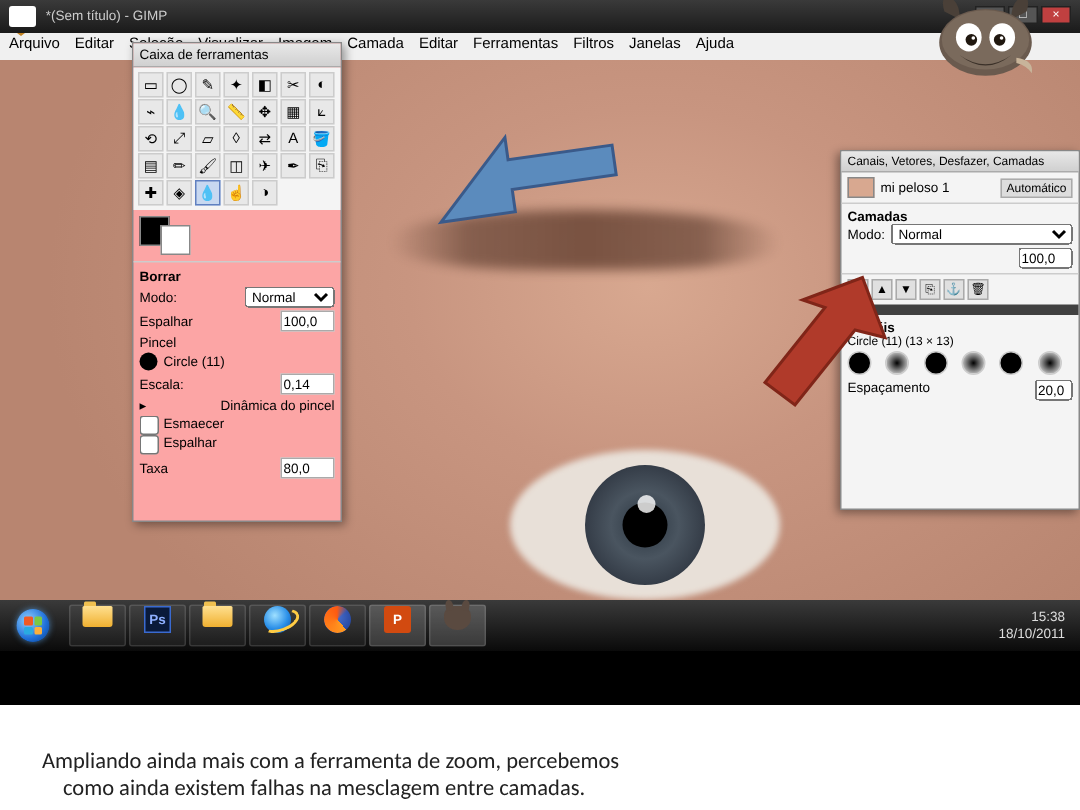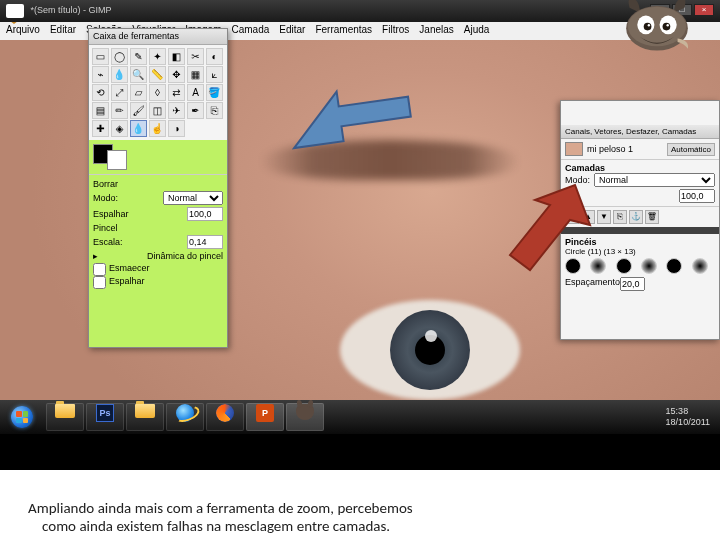--- a/index.html
+++ b/index.html
@@ -9,35 +9,35 @@
   .titlebar .logo { display:inline-block; width:18px; height:14px; background:#fff; border-radius:2px; margin-right:4px; vertical-align:middle; }
   .menubar { height: 18px; background: #f0f0f0; font-size: 10px; padding: 2px 6px; display:flex; gap:10px; }
   .menubar span { cursor:pointer; }
   .canvas-area { position:absolute; top:40px; left:0; width:720px; height:380px; background: radial-gradient(ellipse 400px 300px at 60% 40%, #d8a890 0%, #c89580 40%, #b88570 100%); overflow:hidden; }
   .eyebrow { position:absolute; top:100px; left:260px; width:260px; height:40px; background: linear-gradient(90deg, transparent, #7a5545 20%, #6a4535 50%, #7a5545 80%, transparent); border-radius: 50% 50% 40% 40%; filter: blur(4px); opacity:0.85; }
   .eye { position:absolute; top:260px; left:340px; width:180px; height:100px; }
   .eye-white { width:100%; height:100%; background: #e8e0d8; border-radius:50%; filter:blur(2px); }
   .iris { position:absolute; top:10px; left:50px; width:80px; height:80px; background: radial-gradient(circle,#2a3540 0%,#4a5560 40%,#202530 100%); border-radius:50%; }
   .pupil { position:absolute; top:25px; left:25px; width:30px; height:30px; background:#000; border-radius:50%; }
   .highlight { position:absolute; top:20px; left:35px; width:12px; height:12px; background:#fff; border-radius:50%; opacity:0.8; }
-  .toolbox { position:absolute; top:28px; left:88px; width:140px; height:320px; background:#bef264; border:1px solid #888; box-shadow:2px 2px 6px rgba(0,0,0,0.4); }
+  .toolbox { position:absolute; top:28px; left:88px; width:140px; height:320px; background:#fca5a5; border:1px solid #888; box-shadow:2px 2px 6px rgba(0,0,0,0.4); }
   .toolbox-title { height:16px; background:linear-gradient(#e8e8e8,#d0d0d0); font-size:9px; padding:2px 4px; border-bottom:1px solid #aaa; }
   .tool-grid { display:grid; grid-template-columns:repeat(7,1fr); gap:1px; padding:3px; background:#f4f4f4; }
   .tool { width:17px; height:17px; background:#e8e8e8; border:1px solid #ccc; display:flex; align-items:center; justify-content:center; font-size:10px; cursor:pointer; }
   .tool.active { background:#c8d8f0; border-color:#6080c0; }
   .color-swatch { margin:4px; display:flex; gap:2px; }
   .fg-color { width:20px; height:20px; background:#000; border:1px solid #888; }
   .bg-color { width:20px; height:20px; background:#fff; border:1px solid #888; margin-left:-8px; margin-top:6px; }
   .tool-options { padding:4px; font-size:9px; border-top:1px solid #ccc; }
   .tool-options .row { display:flex; justify-content:space-between; align-items:center; margin:2px 0; }
   .tool-options input[type=text] { width:36px; font-size:9px; border:1px solid #aaa; padding:1px; }
   .tool-options select { width:60px; font-size:9px; }
   .tool-options label { display:flex; gap:3px; }
   .layers-panel { position:absolute; top:100px; right:0; width:160px; height:240px; background:#f4f4f4; border:1px solid #888; box-shadow:-2px 2px 6px rgba(0,0,0,0.4); }
-  .layers-title { height:14px; background:linear-gradient(#e8e8e8,#d0d0d0); font-size:8px; padding:2px 4px; border-bottom:1px solid #aaa; display:flex; gap:4px;margin-top:24px; }
+  .layers-title { height:14px; background:linear-gradient(#e8e8e8,#d0d0d0); font-size:8px; padding:2px 4px; border-bottom:1px solid #aaa; display:flex; gap:4px; }
   .layers-head { padding:3px 4px; font-size:9px; display:flex; align-items:center; gap:4px; }
   .layers-head .thumb { width:18px; height:14px; background:#d8a890; border:1px solid #888; }
   .layers-section { border-top:1px solid #ccc; padding:3px 4px; font-size:9px; }
   .layer-row { display:flex; align-items:center; gap:4px; padding:2px 4px; background:#dce8f8; }
   .layer-row .thumb { width:24px; height:20px; background:#d8a890; border:1px solid #888; }
   .layer-icons { display:flex; gap:2px; padding:3px 4px; border-top:1px solid #ccc; }
   .layer-icons .icn { width:14px; height:14px; background:#e0e0e0; border:1px solid #aaa; font-size:8px; text-align:center; line-height:12px; cursor:pointer; }
   .brush-panel { border-top:7px solid #404040; padding:3px 4px; font-size:9px; }
   .brush-grid { display:grid; grid-template-columns:repeat(6,1fr); gap:2px; margin-top:2px; }
   .brush { width:16px; height:16px; background:#fff; border:1px solid #ccc; border-radius:50%; }
@@ -46,21 +46,21 @@
   .mascot { position:absolute; top:-6px; right:18px; width:90px; height:60px; }
   .statusbar { position:absolute; bottom:50px; left:0; width:720px; height:14px; background:#f0f0f0; font-size:9px; padding:1px 6px; border-top:1px solid #aaa; }
   .taskbar { position:absolute; bottom:36px; left:0; width:720px; height:34px; background:linear-gradient(#3a3a3a,#0a0a0a); display:flex; align-items:center; padding:0 4px; }
   .start-btn { width:36px; height:28px; border-radius:14px; display:flex; align-items:center; justify-content:center; cursor:pointer; }
   .win-orb { width:22px; height:22px; border-radius:50%; background:radial-gradient(circle at 35% 35%, #8fd0ff, #1e6fd8 60%, #0a3a80); position:relative; box-shadow:0 0 4px rgba(100,180,255,0.6); }
   .win-flag { position:absolute; top:5px; left:5px; width:12px; height:12px; display:grid; grid-template-columns:1fr 1fr; grid-template-rows:1fr 1fr; gap:1px; }
   .win-flag div { border-radius:1px; }
   .task-icons { display:flex; gap:2px; margin-left:6px; }
   .task-icon { width:38px; height:28px; background:rgba(255,255,255,0.06); border:1px solid rgba(255,255,255,0.12); display:flex; align-items:flex-start; justify-content:center; cursor:pointer; border-radius:2px; }
   .task-icon.active { background:rgba(255,255,255,0.18); }
-  .tray { margin-left:auto; color:#ddd; font-size:9px; padding-right:6px; line-height:11px; }
+  .tray { margin-left:auto; color:#ddd; font-size:9px; text-align:right; padding-right:6px; line-height:11px; }
   .caption { position:absolute; bottom:0; left:18px; width:720px; height:44px; background:#fff; padding:3px 10px; font-size:15px; font-family:Calibri,Arial,sans-serif; color:#222; line-height:18px; }
   .win-controls { position:absolute; top:4px; right:6px; display:flex; gap:2px; }
   .win-controls div { width:20px; height:12px; background:#555; border:1px solid #222; font-size:8px; text-align:center; line-height:10px; color:#fff; cursor:pointer; }
   .anos-badge { position:absolute; top:2px; left:6px; width:60px; height:24px; color:#888; font-size:9px; font-weight:bold; display:flex; align-items:center; gap:2px; }
   .anos-badge .flag { width:16px; height:20px; background:linear-gradient(#e0a030,#c08020); clip-path:polygon(0 0,100% 0,100% 70%,50% 100%,0 70%); }
   .ie-icon { width:18px; height:18px; border-radius:50%; background:radial-gradient(circle at 40% 35%, #9fe0ff, #2a8fe8 55%, #0a4aa0); position:relative; }
   .ie-icon::after { content:""; position:absolute; top:3px; left:-2px; width:22px; height:10px; border:2px solid #ffcc44; border-top-color:transparent; border-left-color:transparent; border-radius:50%; transform:rotate(-20deg); }
   .ff-icon { width:18px; height:18px; border-radius:50%; background:radial-gradient(circle at 45% 40%, #4a70d0, #1a3a90); position:relative; overflow:hidden; }
   .ff-icon::after { content:""; position:absolute; inset:0; border-radius:50%; background:conic-gradient(from 140deg, #ff9a20, #ff5a10 60%, transparent 75%); }
   .ps-icon { width:18px; height:18px; background:#0a1a3a; border:1px solid #3a6ad0; color:#8fb0ff; font-size:9px; font-weight:bold; text-align:center; line-height:16px; }
@@ -152,48 +152,56 @@
       <div class="tool">◈</div>
       <div class="tool active">💧</div>
       <div class="tool">☝</div>
       <div class="tool">◑</div>
     </div>
     <div class="color-swatch">
       <div class="fg-color"></div>
       <div class="bg-color"></div>
     </div>
     <div class="tool-options">
-      <div style="font-weight:normal">Borrar</div>
+      <div style="font-weight:bold">Borrar</div>
       <div class="row">
         <span>Modo:</span>
         <select><option>Normal</option></select>
       </div>
       <div class="row">
         <span>Espalhar</span>
         <input type="text" value="100,0" style="">
       </div>
       <div class="row">
         <span>Pincel</span>
+      </div>
+      <div class="row">
+        <span style="width:12px;height:12px;background:#000;border-radius:50%;display:inline-block"></span>
+        <span style="flex:1;padding-left:4px">Circle (11)</span>
       </div>
       <div class="row">
         <span>Escala:</span>
         <input type="text" value="0,14" style="">
       </div>
       <div class="row">
           <span>▸ </span>
           <span>Dinâmica do pincel</span>
         </div>
       <label>
           <input type="checkbox" style="">
           <span>Esmaecer</span>
         </label>
       <label>
           <input type="checkbox" style="">
           <span>Espalhar</span>
         </label>
+      <div class="row">
+        <span>Taxa</span>
+        <input type="text" value="80,0" style="">
+      </div>
     </div>
   </div>
 
   <div class="layers-panel">
     <div class="layers-title">Canais, Vetores, Desfazer, Camadas</div>
     <div class="layers-head">
       <div class="thumb"></div>
       <span style="flex:1">mi peloso 1</span>
       <span style="background:#ddd;border:1px solid #aaa;padding:1px 3px;font-size:8px">Automático</span>
     </div>
@@ -219,21 +227,21 @@
       <div style="font-weight:bold">Pincéis</div>
       <div style="font-size:8px">Circle (11) (13 × 13)</div>
       <div class="brush-grid">
         <div class="brush" style="background:#000"></div>
         <div class="brush" style="background:radial-gradient(#000,#fff)"></div>
         <div class="brush" style="background:#000"></div>
         <div class="brush" style="background:radial-gradient(#000,#fff)"></div>
         <div class="brush" style="background:#000"></div>
         <div class="brush" style="background:radial-gradient(#000,#fff)"></div>
       </div>
-      <div class="row" style="display:flex;justify-content:flex-start;margin-top:3px">
+      <div class="row" style="display:flex;justify-content:space-between;margin-top:3px">
         <span>Espaçamento</span>
         <input type="text" style="width: 25px; font-size: 9px;" value="20,0">
       </div>
     </div>
   </div>
 
   <svg class="arrow-blue" width="140" height="90">
     <polygon points="10,70 60,20 60,35 130,35 130,55 60,55 60,70" fill="#5b8bbd" stroke="#3a5a8a" stroke-width="2" transform="rotate(-8 70 45)"></polygon>
   </svg>
   <svg class="arrow-red" width="110" height="110">

